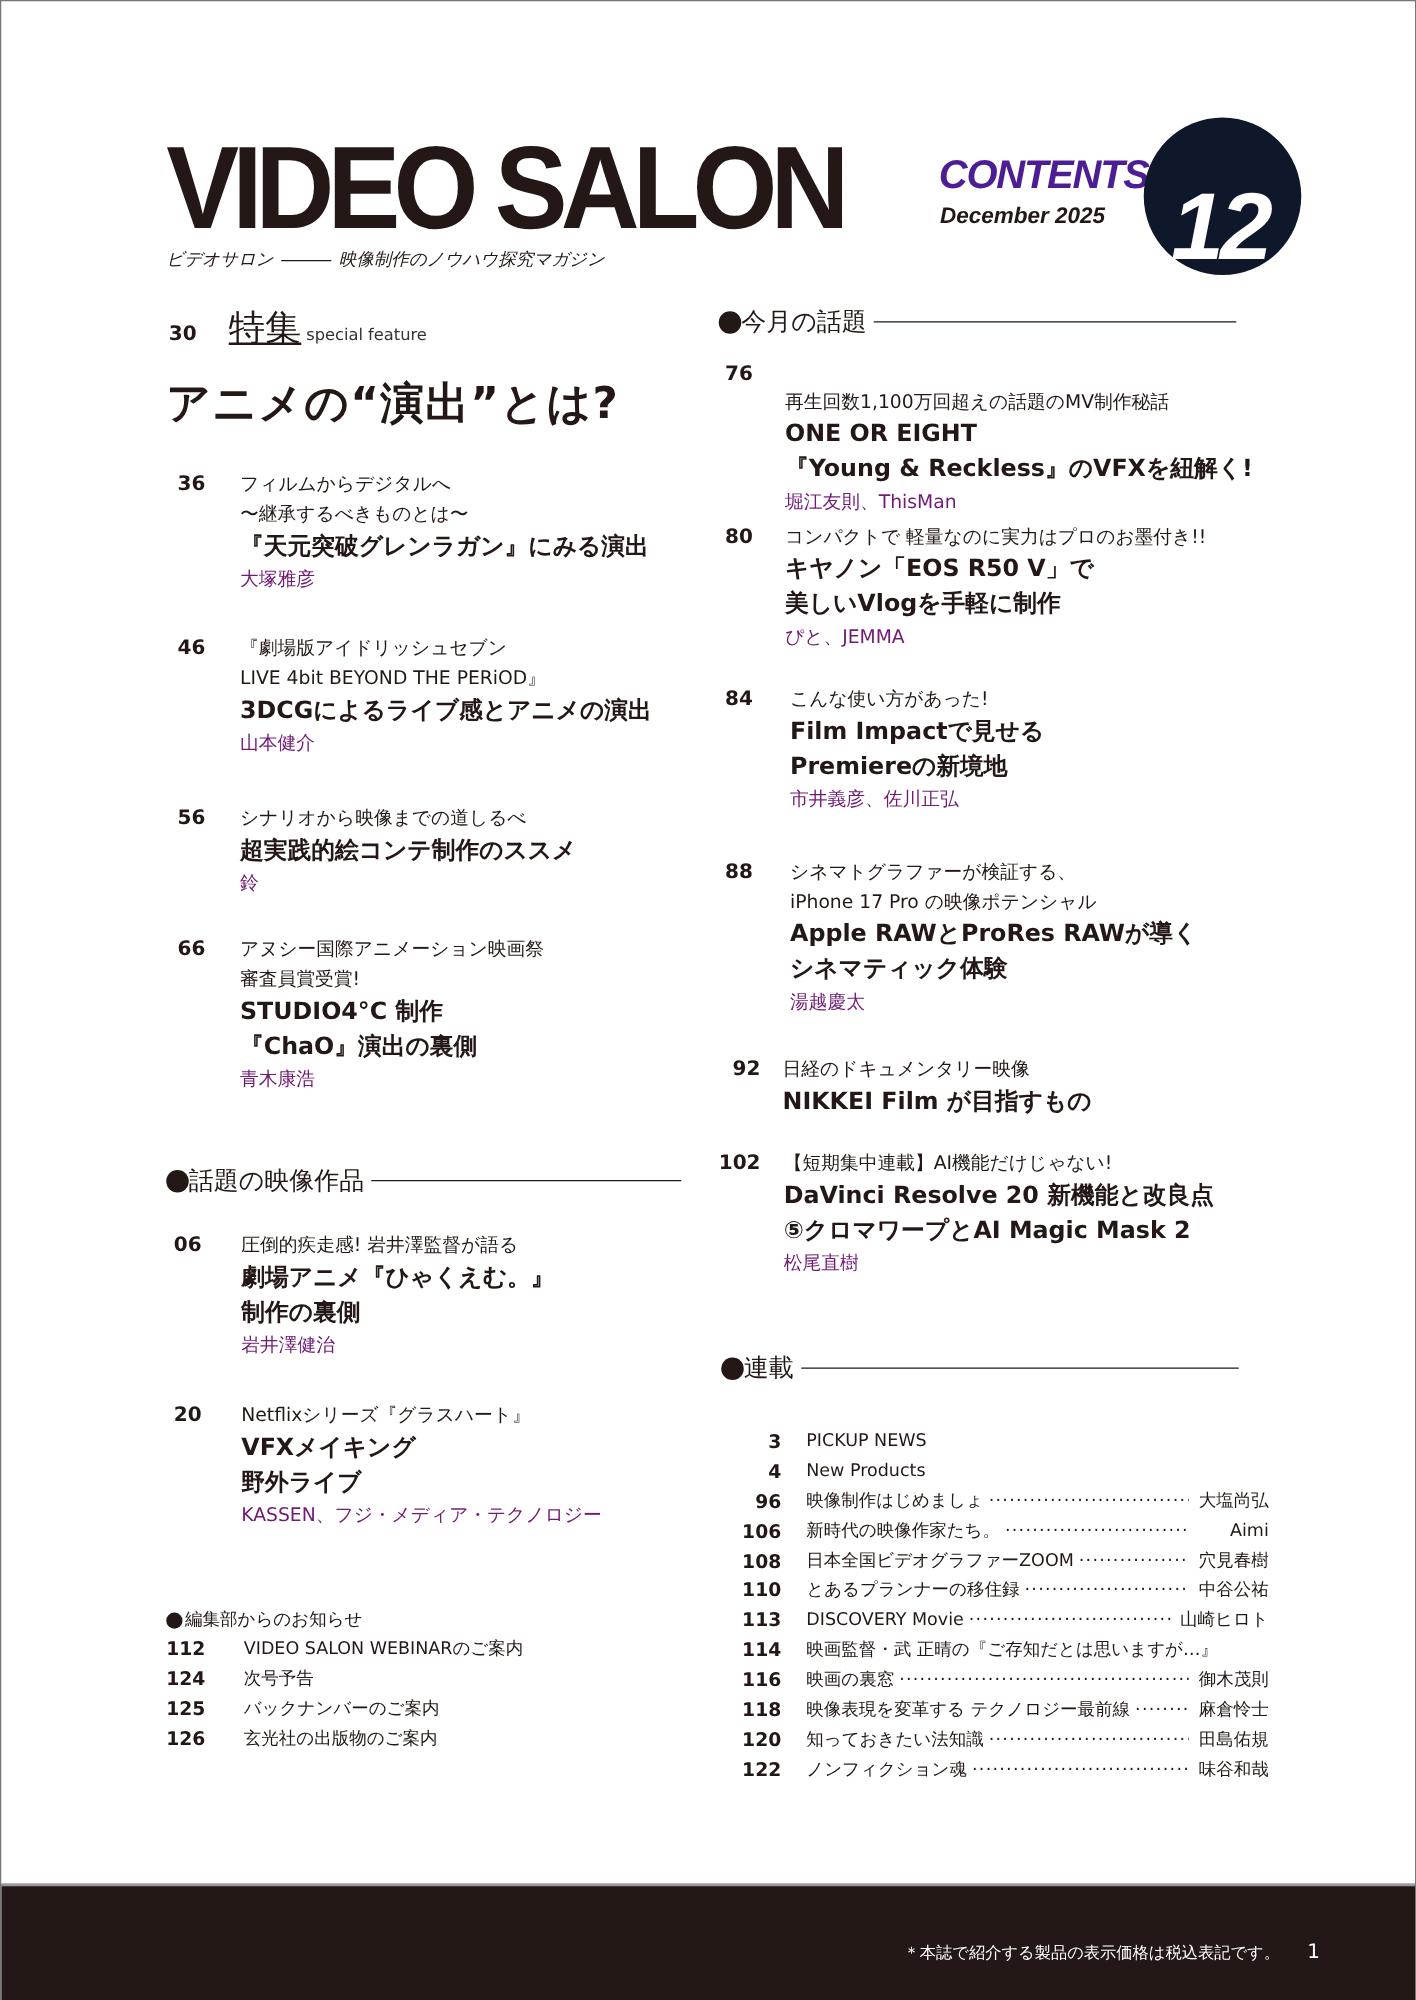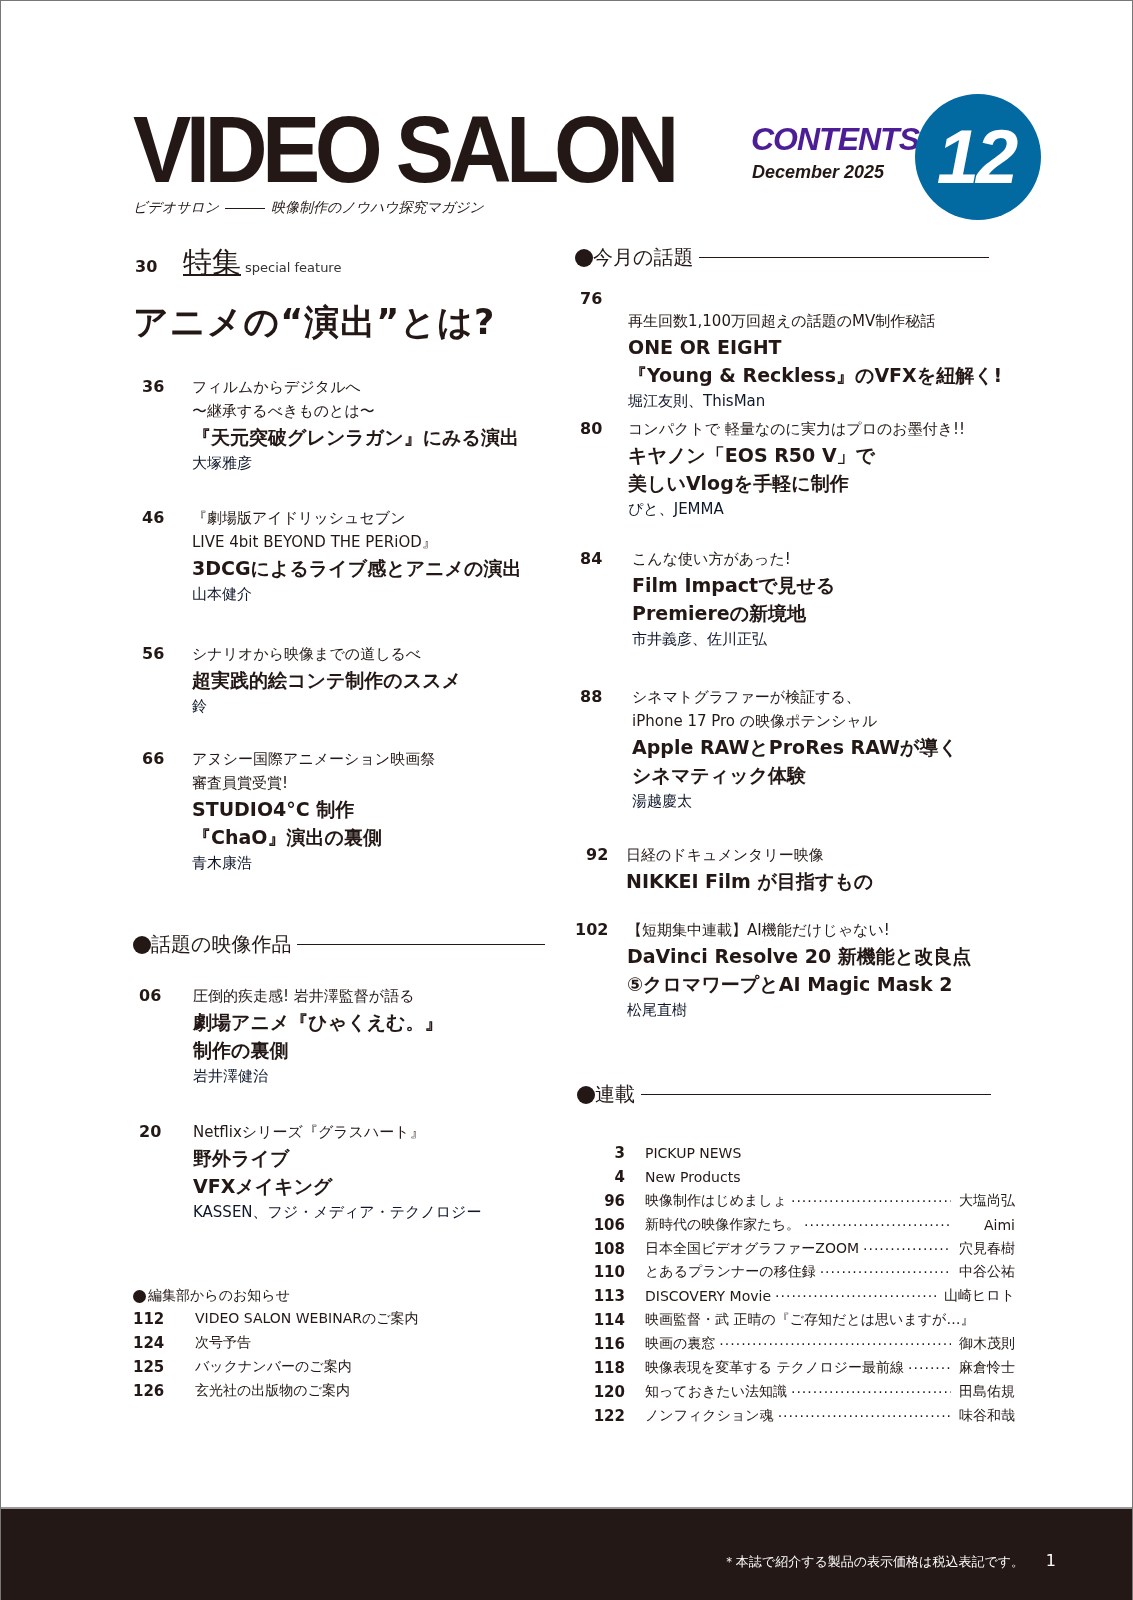--- a/index.html
+++ b/index.html
@@ -67,21 +67,21 @@
     .feature-kanji { font-size: 29px; margin-right: 4px; text-decoration: underline; }
     .feature-en { font-size: 13px; color: #333; }
     .feature-title { left: 132px; top: 298px; font-weight: bold; font-size: 35px; white-space: nowrap; letter-spacing: 1px; }
 
     
     .entry { position: absolute; }
     .entry .pg { position: absolute; left: 0; top: 0; font-weight: bold; font-size: 16px; }
     .entry .body { position: absolute; top: 0; }
     .entry .kicker { font-size: 15px; line-height: 24px; white-space: nowrap; color: #231815; }
     .entry .title { font-size: 19px; font-weight: bold; line-height: 28px; white-space: nowrap; color: #231815; }
-    .entry .author { font-size: 15px; line-height: 24px; white-space: nowrap; color: #0f172a; }
+    .entry .author { font-size: 15px; line-height: 24px; white-space: nowrap; color: #701a75; }
 
     
     .section-head { position: absolute; display: flex; align-items: center; white-space: nowrap; }
     .section-head .label { font-size: 20px; }
     .section-head .line { flex: 1; height: 1px; background: #231815; margin-left: 6px; }
     .bullet { display: inline-block; border-radius: 50%; background: #231815; }
 
     
     .notices { left: 132px; top: 1284px; width: 400px; }
     .notices .head { font-size: 14px; display: flex; align-items: center; gap: 2px; height: 22px; }
@@ -106,21 +106,21 @@
 <body>
 
 <div class="abs logo">VIDEO SALON</div>
 <div class="abs tagline">
   <span>ビデオサロン</span>
   <span class="rule"></span>
   <span>映像制作のノウハウ探究マガジン</span>
 </div>
 <div class="abs contents-label">CONTENTS</div>
 <div class="abs issue-date">December 2025</div>
-<div class="abs issue-circle" id="issue-circle" style="background: #0369a1;">
+<div class="abs issue-circle" id="issue-circle" style="background: #0f172a; align-items: flex-end;">
   <span class="issue-num">12</span>
 </div>
 
 <div class="abs feature-head">
   <span class="feature-page">30</span>
   <span class="feature-kanji">特集</span>
   <span class="feature-en">special feature</span>
 </div>
 <div class="abs feature-title">アニメの“演出”とは?</div>
 
@@ -175,22 +175,22 @@
         <div class="kicker">圧倒的疾走感! 岩井澤監督が語る</div>
         <div class="title">劇場アニメ『ひゃくえむ。』</div>
         <div class="title">制作の裏側</div>
         <div class="author">岩井澤健治</div>
       </div>
     </div>
     <div class="entry" style="left: 138px; top: 1121px;">
       <div class="pg">20</div>
       <div class="body" style="left: 54px; top: -2px;">
         <div class="kicker">Netflixシリーズ『グラスハート』</div>
+        <div class="title">VFXメイキング</div>
         <div class="title">野外ライブ</div>
-        <div class="title">VFXメイキング</div>
         <div class="author">KASSEN、フジ・メディア・テクノロジー</div>
       </div>
     </div>
   </div>
 
 <div class="abs notices">
   <div class="head">
     <span class="bullet" style="width:13px;height:13px;"></span>
     <span>編集部からのお知らせ</span>
   </div>

